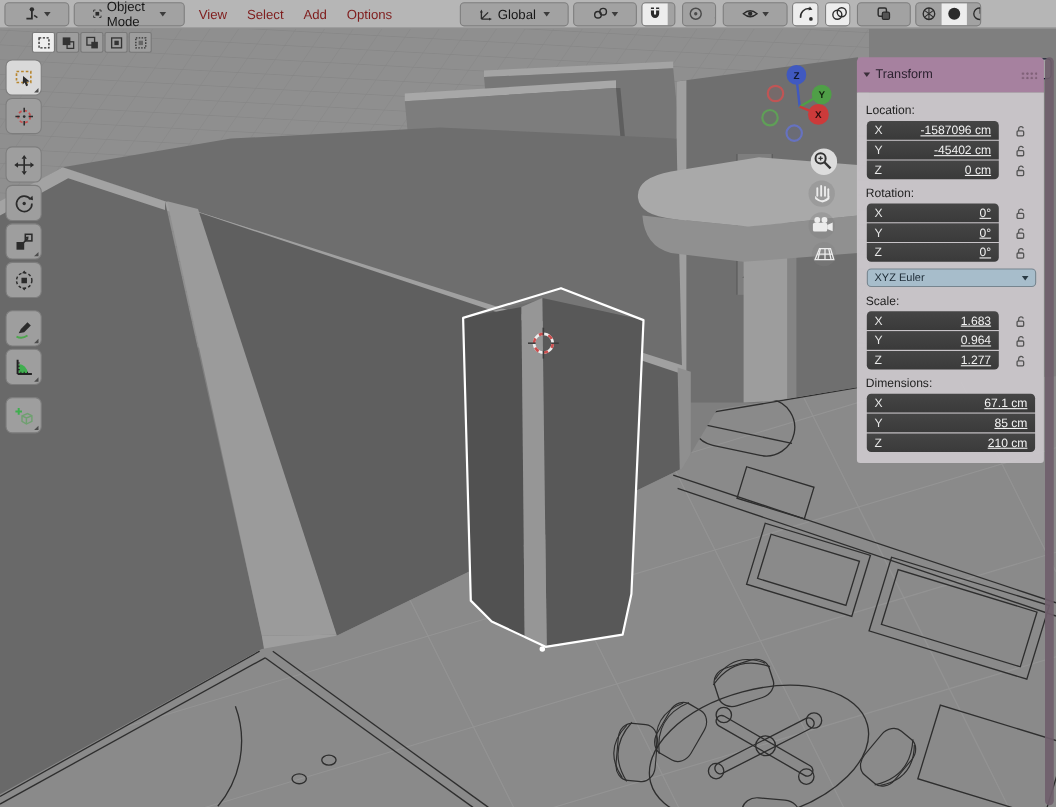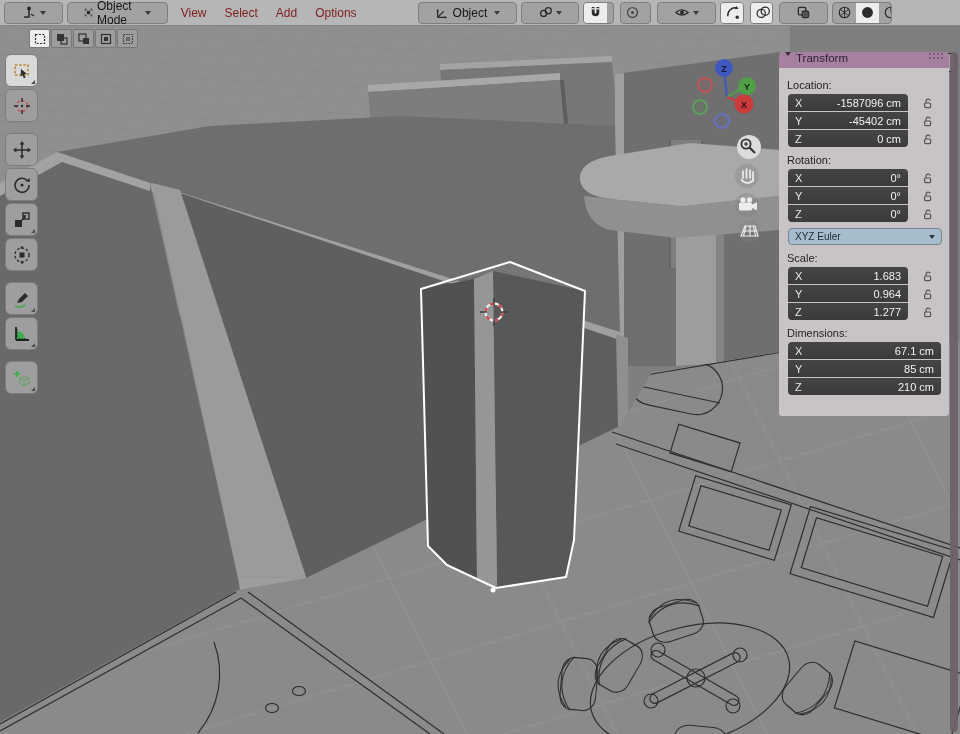--- a/index.html
+++ b/index.html
@@ -42,37 +42,37 @@
   .tool.gap{margin-top:9px;}
   .tool .notch{position:absolute;right:2px;bottom:2px;width:0;height:0;
                border-left:4px solid transparent;border-bottom:4px solid #4c4c4c;}
 
   
   .vptext{position:absolute;left:57px;top:56px;color:#ececec;font-size:11.5px;line-height:17px;
           text-shadow:0 1px 1px rgba(0,0,0,.45);}
 
   
   .npanel{position:absolute;left:779px;top:52px;width:170px;}
-  .npanel-header{height:16px;background:#a681a0;background:#a6819f;border-radius:4px 4px 0 0;
-                 display:flex;align-items:flex-start;padding:0 6px;}
+  .npanel-header{height:32px;background:#a681a0;background:#a6819f;border-radius:4px 4px 0 0;
+                 display:flex;align-items:center;padding:0 6px;}
   .npanel-header .title{font-size:11.5px;color:#2c2230;margin-left:5px;}
   .npanel-header .caret{border-top-color:#3a2f3a;margin:0;}
   .grip{margin-left:auto;width:15px;height:7px;
         background-image:radial-gradient(circle,#7e5f76 1px,transparent 1.2px);background-size:4px 4px;}
-  .npanel-body{background:rgba(201,197,201,0.97);border-radius:0 0 3px 3px;padding:4px 4px 21px 4px;}
+  .npanel-body{background:rgba(201,197,201,0.97);border-radius:0 0 3px 3px;padding:4px 4px 10px 4px;}
   .plabel{font-size:11px;color:#232323;margin:7px 0 3px 4px;}
   .sect{position:relative;}
   .fgroup{margin-left:5px;width:120px;}
   .fgroup.wide{width:153px;}
   .frow{height:17px;margin-bottom:1px;background:linear-gradient(#454545,#3a3a3a);
         display:flex;align-items:center;padding:0 7px;box-sizing:border-box;}
   .frow:first-child{border-radius:4px 4px 0 0;}
   .frow:last-child{border-radius:0 0 4px 4px;margin-bottom:0;}
   .faxis{font-size:11px;color:#e9e9e9;width:14px;}
-  .fval{font-size:11px;color:#f2f2f2;margin-left:auto;}
+  .fval{font-size:11px;color:#f2f2f2;margin-left:auto;text-decoration:underline;}
   .locks{position:absolute;top:0;left:137px;width:16px;}
   .lock{height:18px;display:flex;align-items:center;justify-content:center;}
   .euler{margin:6px 0 0 5px;width:154px;height:17px;background:#a7bdcb;border:1px solid #76858f;
          border-radius:4px;display:flex;align-items:center;padding:0 6px;box-sizing:border-box;}
   .euler span{font-size:10px;color:#1d2b36;}
   .euler .caret{margin-left:auto;border-top-color:#2a3a44;}
 
   
   .vscroll{position:absolute;left:950px;top:52px;width:8px;height:680px;border-radius:4px;
            background:#6f5e6b;opacity:.92;}
@@ -288,21 +288,21 @@
     <div class="menu">Add</div>
     <div class="menu">Options</div>
 
     <div style="width:52px;flex:none;"></div>
 
     <div class="hbtn">
       <svg width="14" height="14" viewBox="0 0 16 16">
         <path d="M3,13 L3,5 M3,13 L12,13 M3,13 L10,6" fill="none" stroke="#2b2b2b" stroke-width="1.4"></path>
         <path d="M3,3 l-1.5,3 h3 Z M14,13 l-3,-1.5 v3 Z" fill="#2b2b2b"></path>
       </svg>
-      <span class="hlabel">Object</span>
+      <span class="hlabel">Global</span>
       <span class="caret"></span>
     </div>
 
     <div class="hbtn">
       <svg width="15" height="15" viewBox="0 0 16 16">
         <circle cx="6" cy="9" r="3.2" fill="none" stroke="#2b2b2b" stroke-width="1.4"></circle>
         <circle cx="11" cy="6" r="3.2" fill="none" stroke="#2b2b2b" stroke-width="1.4"></circle>
       </svg>
       <span class="caret"></span>
     </div>

